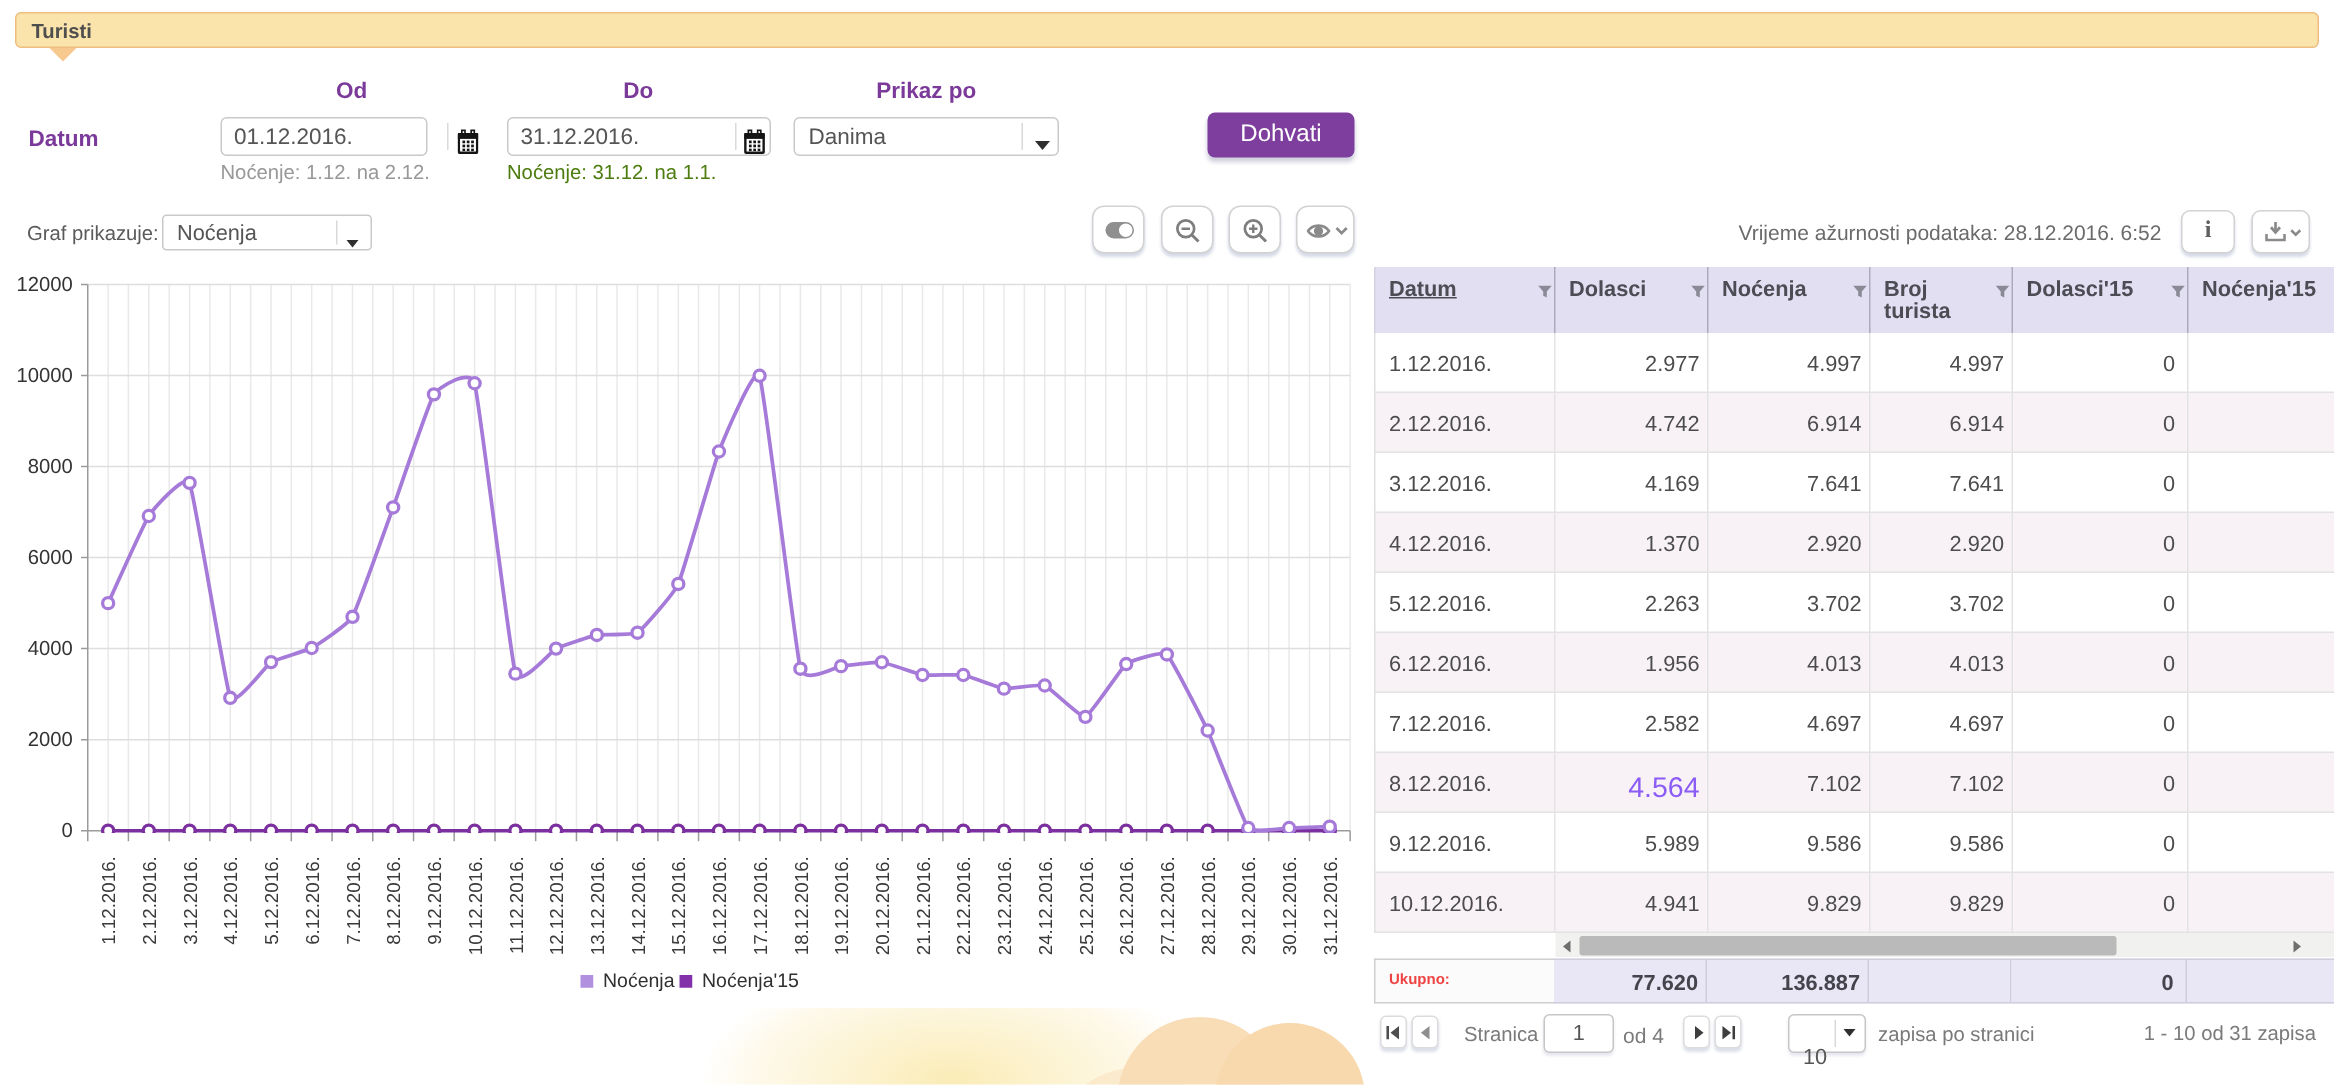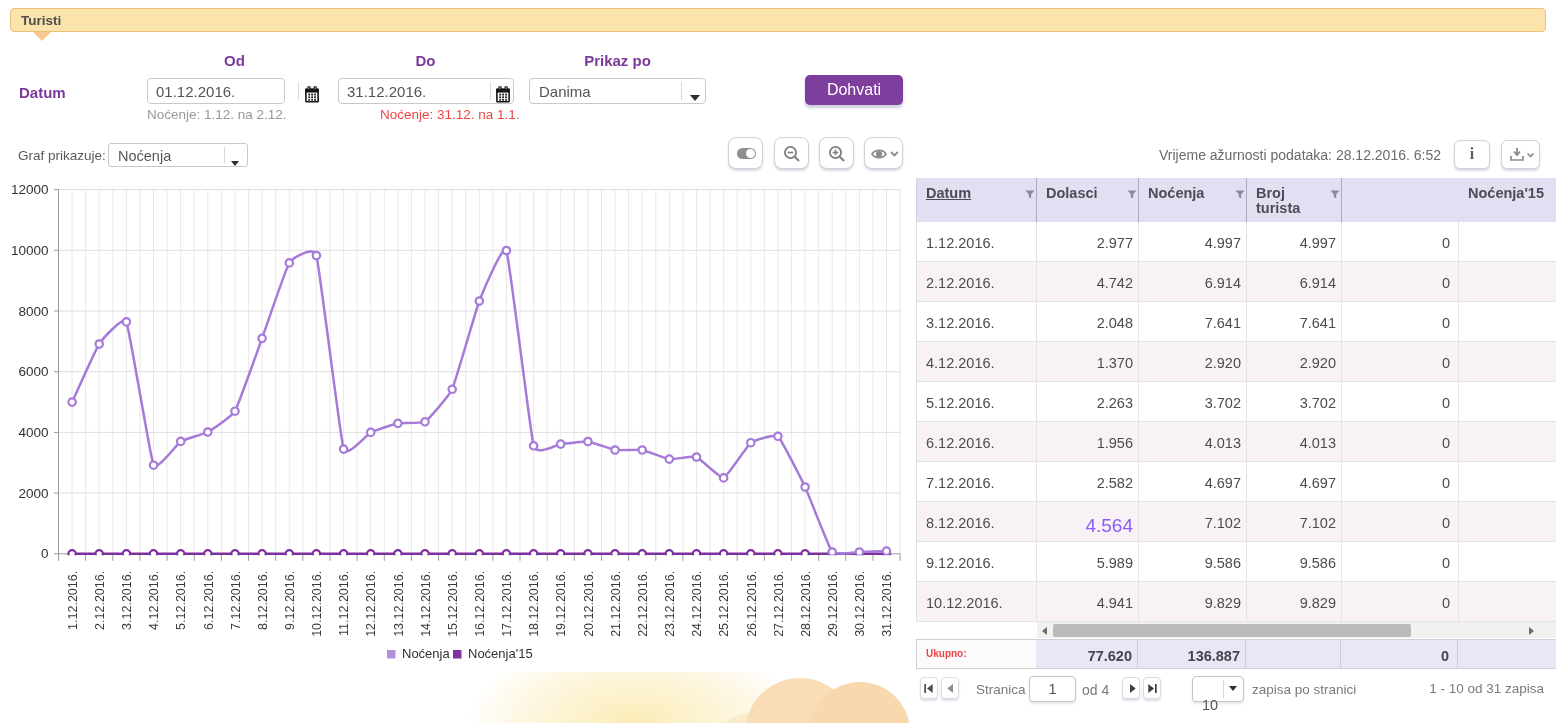--- a/index.html
+++ b/index.html
@@ -71,21 +71,21 @@
         <rect x="9.1" y="7.7" width="1.8" height="1.8"></rect>
         <rect x="3.3" y="10.4" width="1.8" height="1.8"></rect>
         <rect x="6.2" y="10.4" width="1.8" height="1.8"></rect>
         <rect x="9.1" y="10.4" width="1.8" height="1.8"></rect>
         <rect x="3.3" y="13.1" width="1.8" height="1.6"></rect>
         <rect x="6.2" y="13.1" width="1.8" height="1.6"></rect>
         <rect x="9.1" y="13.1" width="1.8" height="1.6"></rect>
       </g>
     </svg>
 </div>
-<div class="abs" style="left:338px;top:107px;font-size:13.5px;color:#ef4444;margin-left:42px;">Noćenje: 31.12. na 1.1.</div>
+<div class="abs" style="left:338px;top:107px;font-size:13.5px;color:#4d7c0f;">Noćenje: 31.12. na 1.1.</div>
 
 <div class="inp" style="left:529px;top:78px;width:177px;height:26px;">
   <div class="abs" style="left:9px;top:4px;font-size:15px;color:#555;">Danima</div>
   <div class="divider" style="left:151px;"></div>
   <div class="abs" style="left:160px;top:8px;"><span class="caret"></span></div>
 </div>
 
 <div class="abs" style="left:805px;top:75px;width:98px;height:30px;background:#7e3e9d;border-radius:5px;box-shadow:0 3px 3px rgba(60,60,120,0.25);color:#fff;font-size:16px;text-align:center;line-height:29px;">Dohvati</div>
 
 <div class="abs" style="left:18px;top:148px;font-size:13.5px;color:#5a5a5a;">Graf prikazuje:</div>
@@ -274,20 +274,26 @@
         <svg width="10" height="9" viewBox="0 0 10 9" style="position:absolute;right:1px;top:12px;">
           <path d="M0.5 0.5 H9.5 L6.2 4.3 V8.3 L3.8 7.2 V4.3 Z" fill="#8a8a96"></path>
         </svg>
       </div>
 <div style="position:absolute;left:330px;top:0;width:95px;height:44px;border-right:1px solid #ababbc;">
         <div style="position:absolute;left:9px;top:8px;width:69px;font-size:14.5px;font-weight:bold;color:#4c4c54;line-height:14.5px;">Broj turista</div>
         <svg width="10" height="9" viewBox="0 0 10 9" style="position:absolute;right:1px;top:12px;">
           <path d="M0.5 0.5 H9.5 L6.2 4.3 V8.3 L3.8 7.2 V4.3 Z" fill="#8a8a96"></path>
         </svg>
       </div>
+<div style="position:absolute;left:425px;top:0;width:117px;height:44px;border-right:1px solid #ababbc;">
+        <div style="position:absolute;left:9px;top:8px;width:91px;font-size:14.5px;font-weight:bold;color:#4c4c54;line-height:14.5px;">Dolasci'15</div>
+        <svg width="10" height="9" viewBox="0 0 10 9" style="position:absolute;right:1px;top:12px;">
+          <path d="M0.5 0.5 H9.5 L6.2 4.3 V8.3 L3.8 7.2 V4.3 Z" fill="#8a8a96"></path>
+        </svg>
+      </div>
 <div style="position:absolute;left:542px;top:0;width:100px;height:44px;">
         <div style="position:absolute;left:9px;top:8px;width:74px;font-size:14.5px;font-weight:bold;color:#4c4c54;line-height:14.5px;">Noćenja'15</div>
       </div>
 </div>
 <div style="position:relative;height:40px;background:#ffffff;border-bottom:1px solid #e3e3e3;border-left:1px solid #e0e0e0;">
 <div style="position:absolute;left:0px;top:0;width:120px;height:40px;border-right:1px solid #e3e3e3;">
         <div style="position:absolute;left:9px;top:13px;font-size:14.5px;color:#4c4c4c;">1.12.2016.</div>
       </div>
 <div style="position:absolute;left:120px;top:0;width:102px;height:40px;border-right:1px solid #e3e3e3;">
         <div style="position:absolute;right:5px;top:13px;font-size:14.5px;color:#4c4c4c;">2.977</div>
@@ -319,21 +325,21 @@
 <div style="position:absolute;left:425px;top:0;width:117px;height:40px;border-right:1px solid #e3e3e3;">
         <div style="position:absolute;right:8px;top:13px;font-size:14.5px;color:#4c4c4c;">0</div>
       </div>
 <div style="position:absolute;left:542px;top:0;width:100px;height:40px;"></div>
 </div>
 <div style="position:relative;height:40px;background:#ffffff;border-bottom:1px solid #e3e3e3;border-left:1px solid #e0e0e0;">
 <div style="position:absolute;left:0px;top:0;width:120px;height:40px;border-right:1px solid #e3e3e3;">
         <div style="position:absolute;left:9px;top:13px;font-size:14.5px;color:#4c4c4c;">3.12.2016.</div>
       </div>
 <div style="position:absolute;left:120px;top:0;width:102px;height:40px;border-right:1px solid #e3e3e3;">
-        <div style="position:absolute;right:5px;top:13px;font-size:14.5px;color:#4c4c4c;">2.048</div>
+        <div style="position:absolute;right:5px;top:13px;font-size:14.5px;color:#4c4c4c;">4.169</div>
       </div>
 <div style="position:absolute;left:222px;top:0;width:108px;height:40px;border-right:1px solid #e3e3e3;">
         <div style="position:absolute;right:5px;top:13px;font-size:14.5px;color:#4c4c4c;">7.641</div>
       </div>
 <div style="position:absolute;left:330px;top:0;width:95px;height:40px;border-right:1px solid #e3e3e3;">
         <div style="position:absolute;right:5px;top:13px;font-size:14.5px;color:#4c4c4c;">7.641</div>
       </div>
 <div style="position:absolute;left:425px;top:0;width:117px;height:40px;border-right:1px solid #e3e3e3;">
         <div style="position:absolute;right:8px;top:13px;font-size:14.5px;color:#4c4c4c;">0</div>
       </div>

